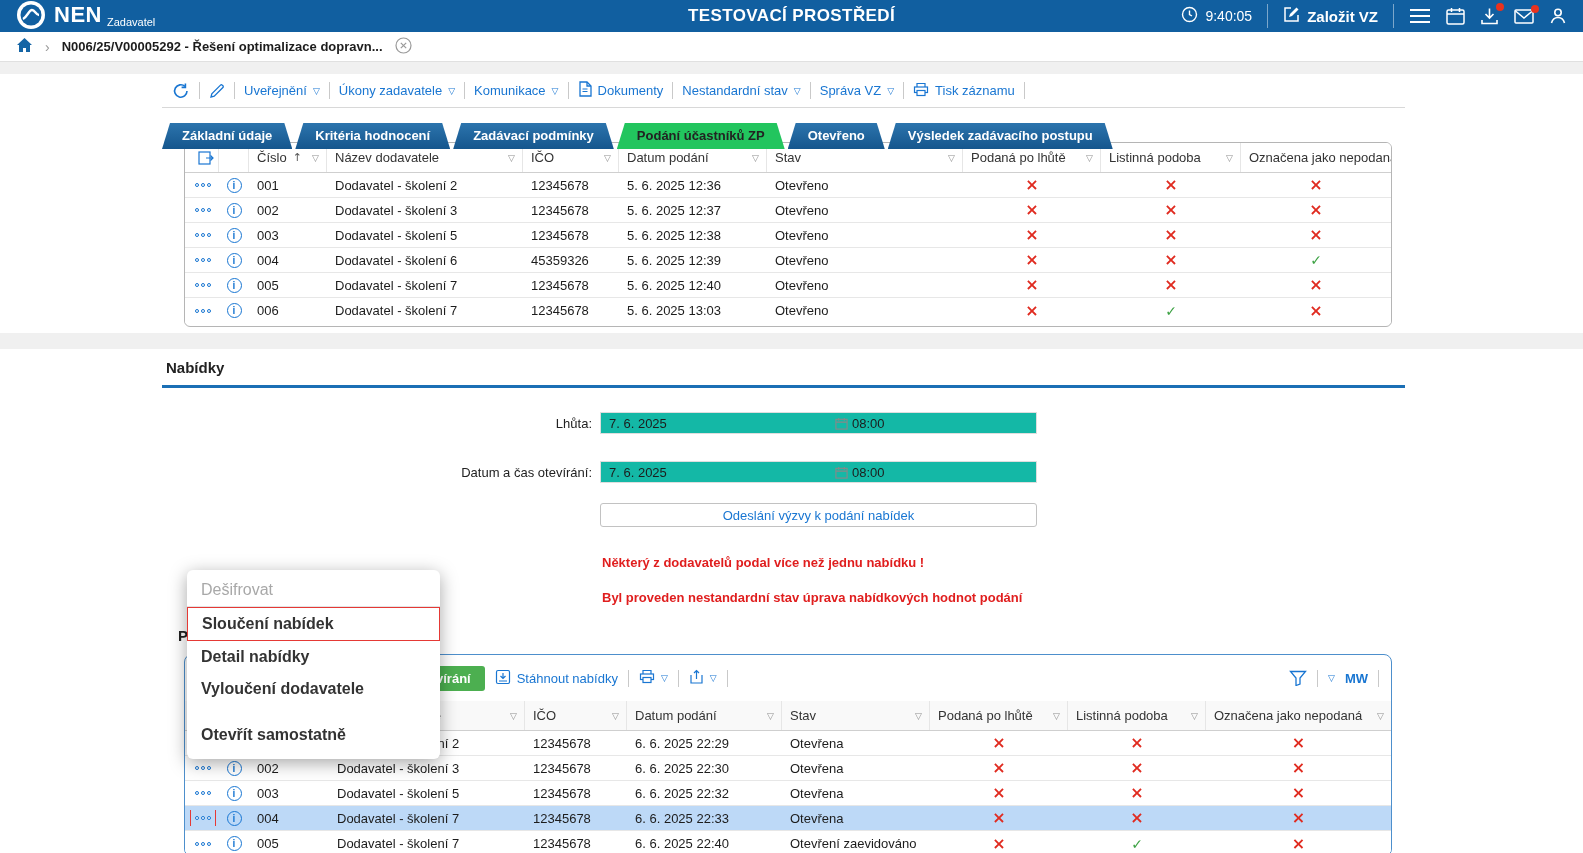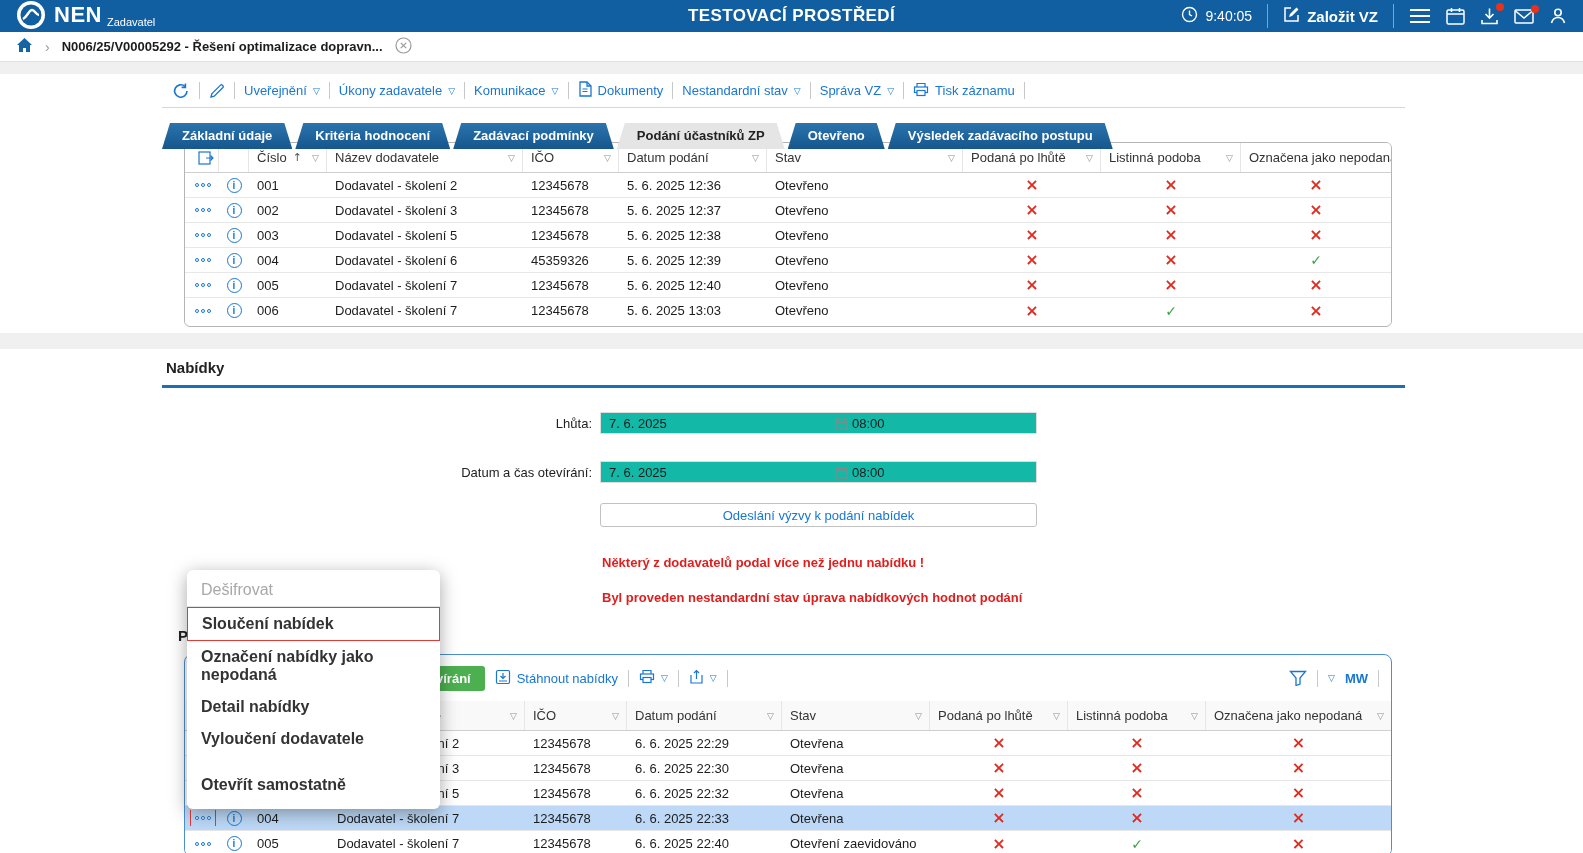--- a/index.html
+++ b/index.html
@@ -32,21 +32,21 @@
   .cmdbar{display:flex;align-items:center;gap:9px;padding:7px 4px 7px 10px;border-bottom:1px solid #d8d8d8;}
   .tb-item{display:flex;align-items:center;gap:6px;color:#1976d2;cursor:pointer;white-space:nowrap;}
   .tsep{width:1px;height:17px;background:#c9c9c9;}
   .drop{font-size:9px;color:#1976d2;font-family:"DejaVu Sans",sans-serif;}
   .icon-btn{display:inline-flex;align-items:center;cursor:pointer;}
 
   
   .tabs{display:flex;gap:3px;margin-top:15px;position:relative;z-index:6;}
   .tab{height:26px;line-height:26px;padding:0 20px;background:linear-gradient(#2c74ad,#15568d);color:#fff;font-weight:700;font-size:13px;
        clip-path:polygon(8px 0,calc(100% - 8px) 0,100% 100%,0 100%);cursor:pointer;white-space:nowrap;}
-  .tab.active{background:#e5e5e5;color:#222;}
+  .tab.active{background:#22c55e;color:#222;}
 
   
   .card1{margin:-7px 13px 0 22px;border:1px solid #b5b5b5;border-radius:6px;background:#fff;position:relative;z-index:1;overflow:hidden;padding-bottom:3px;}
   .t1{display:grid;grid-template-columns:34px 30px 78px 196px 96px 148px 196px 138px 140px 1fr;align-items:center;}
   .t2{display:grid;grid-template-columns:34px 30px 80px 196px 102px 155px 148px 138px 138px 1fr;align-items:center;}
   .thead{height:30px;border-bottom:1px solid #cfcfcf;background:#fff;color:#333;}
   .thead .hcell{display:flex;align-items:center;height:100%;padding-left:8px;border-right:1px solid #e6e6e6;overflow:hidden;white-space:nowrap;}
   .thead .hcell:last-child{border-right:none;}
   .hdrop{margin-left:auto;color:#8f8f8f;font-size:9px;padding-right:7px;font-family:"DejaVu Sans",sans-serif;cursor:pointer;}
   .sort{color:#555;font-size:11px;margin-left:6px;font-family:"DejaVu Sans",sans-serif;}
@@ -709,17 +709,16 @@
             </span>
           </div>
         </div>
     </div>
   </div>
 </div>
 
 <div class="ctx" id="context-menu">
     <div class="cm-item disabled">Dešifrovat</div>
     <div class="cm-item hl">Sloučení nabídek</div>
-    <div class="cm-item">Označení nabídky jako nepodaná</div>
     <div class="cm-item">Detail nabídky</div>
     <div class="cm-item">Vyloučení dodavatele</div>
     <div class="cm-item sep-top">Otevřít samostatně</div>
   </div>
 
 </body></html>

